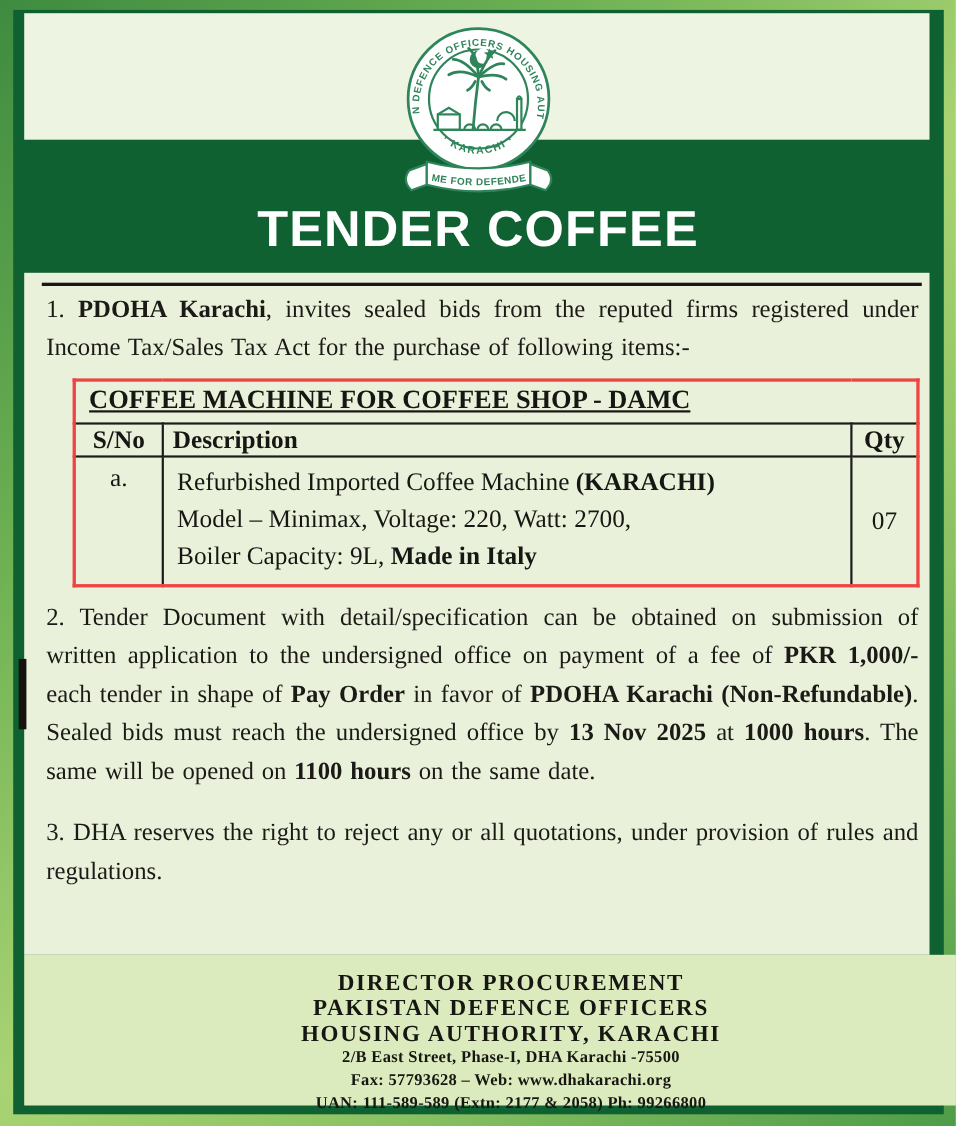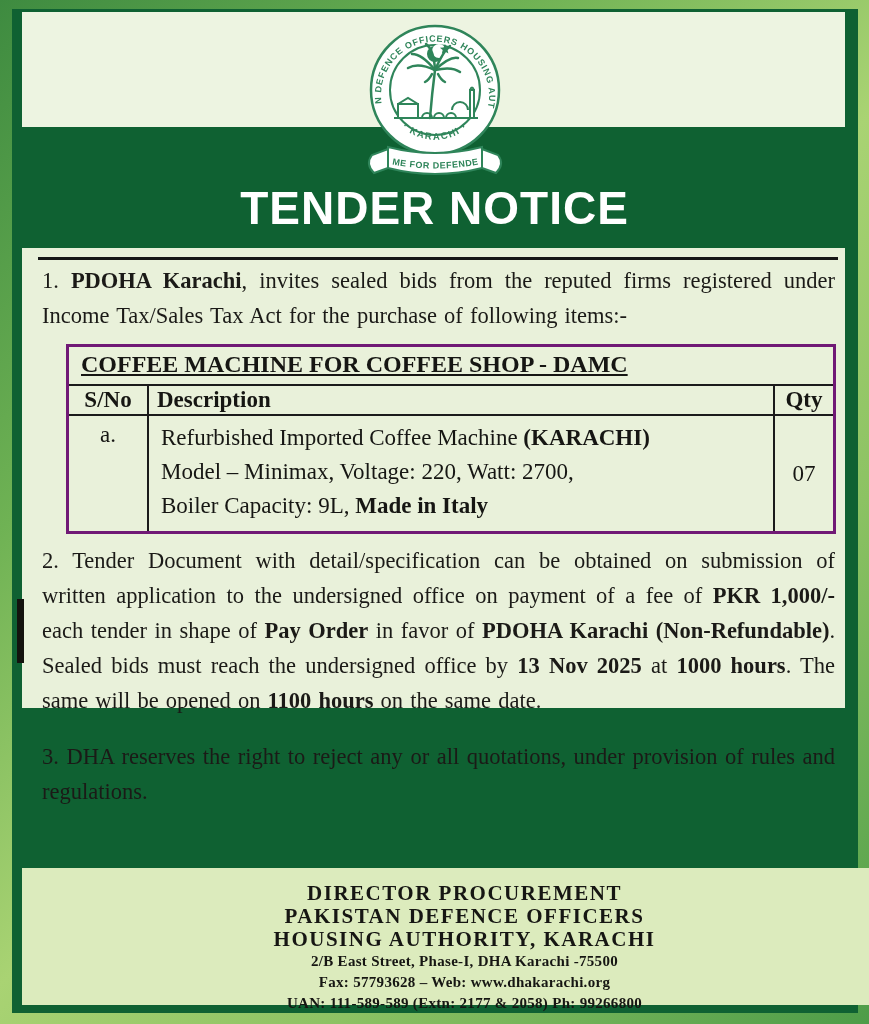--- a/index.html
+++ b/index.html
@@ -6,32 +6,32 @@
   body{width:869px;height:1024px;overflow:hidden;
        font-family:"Liberation Serif",serif;}
   .page{position:relative;width:869px;height:1024px;
         background:linear-gradient(135deg,#3e8b40 0%,#6fb254 28%,#a9d373 52%,#8cc263 72%,#4d9c48 100%);}
   .card{position:absolute;left:12px;top:9px;width:846px;height:1004px;background:#0f6132;}
   .header-strip{position:absolute;left:22px;top:12px;width:823px;height:115px;background:#edf4e1;}
   .logo{position:absolute;left:352px;top:18px;width:166px;height:164px;z-index:5;}
   .title-band-text{position:absolute;left:0;top:181px;width:869px;text-align:center;
         color:#ffffff;font-family:"Liberation Sans",sans-serif;font-weight:700;
         font-size:46px;letter-spacing:1px;z-index:4;}
-  .content-panel{position:absolute;left:22px;top:248px;width:823px;height:460px;background:#e9f1da;color:#1b1a17;}
+  .content-panel{position:absolute;left:22px;top:248px;width:823px;height:620px;background:#e9f1da;color:#1b1a17;}
   .top-rule{position:absolute;left:16px;top:9px;width:800px;height:3px;background:#171717;}
   .para{position:absolute;left:20px;width:793px;font-size:22.5px;line-height:35px;
         text-align:justify;word-spacing:1.5px;color:#1b1a17;}
   .para b{font-weight:700;}
   .p1{top:15px;}
   .p2{top:295px;}
   .p3{top:491px;}
   .items-table{position:absolute;left:44px;top:96px;width:770px;border-collapse:collapse;
         font-size:23px;color:#161613;}
   .items-table td,.items-table th{border:2px solid #1b1b1b;}
-  .items-table{border:3px solid #701a75;padding-left:40px;}
+  .items-table{border:3px solid #ef4444;padding-left:40px;}
   .tbl-title{font-weight:700;font-size:24px;padding:4px 12px 6px 12px;}
   .tbl-title span{text-decoration:underline;}
   .hdr{font-weight:700;font-size:23px;padding:1px 8px;text-align:left;}
   .hdr.center{text-align:center;padding:1px 2px;}
   .cell-sno{width:76px;text-align:center;vertical-align:top;padding-top:6px;}
   .cell-desc{padding:5px 12px 8px 12px;line-height:34px;}
   .cell-desc b{font-weight:700;}
   .cell-qty{width:56px;text-align:center;vertical-align:middle;}
   .artifact-bar{position:absolute;left:17px;top:599px;width:7px;height:64px;background:#14130e;z-index:6;}
   .footer-panel{position:absolute;left:22px;top:868px;width:823px;height:137px;background:#dcebbd;
@@ -96,21 +96,21 @@
     <g>
       <path d="M 36,131 L 20,137 Q 13,146 22,155 L 36,150 Z" fill="#ffffff" stroke="#2f855a" stroke-width="2"></path>
       <path d="M 130,131 L 146,137 Q 153,146 144,155 L 130,150 Z" fill="#ffffff" stroke="#2f855a" stroke-width="2"></path>
       <path d="M 36,129 Q 83,141 130,129 L 130,150 Q 83,162 36,150 Z" fill="#ffffff" stroke="#2f855a" stroke-width="2"></path>
       <text font-family="Liberation Sans, sans-serif" font-size="9" font-weight="bold" fill="#2f855a" letter-spacing="0.5">
         <textPath href="#arcRibbon" startOffset="50%" text-anchor="middle">HOME FOR DEFENDERS</textPath>
       </text>
     </g>
   </svg>
 
-  <div class="title-band-text">TENDER NOTICE</div>
+  <div class="title-band-text">TENDER COFFEE</div>
 
   <div class="content-panel">
     <div class="top-rule"></div>
 
     <div class="para p1"><span>1. </span><b>PDOHA Karachi</b><span>, invites sealed bids from the reputed firms registered under Income Tax/Sales Tax Act for the purchase of following items:-</span></div>
 
     <table class="items-table">
       <tbody>
           <tr>
         <td colspan="3" class="tbl-title">

